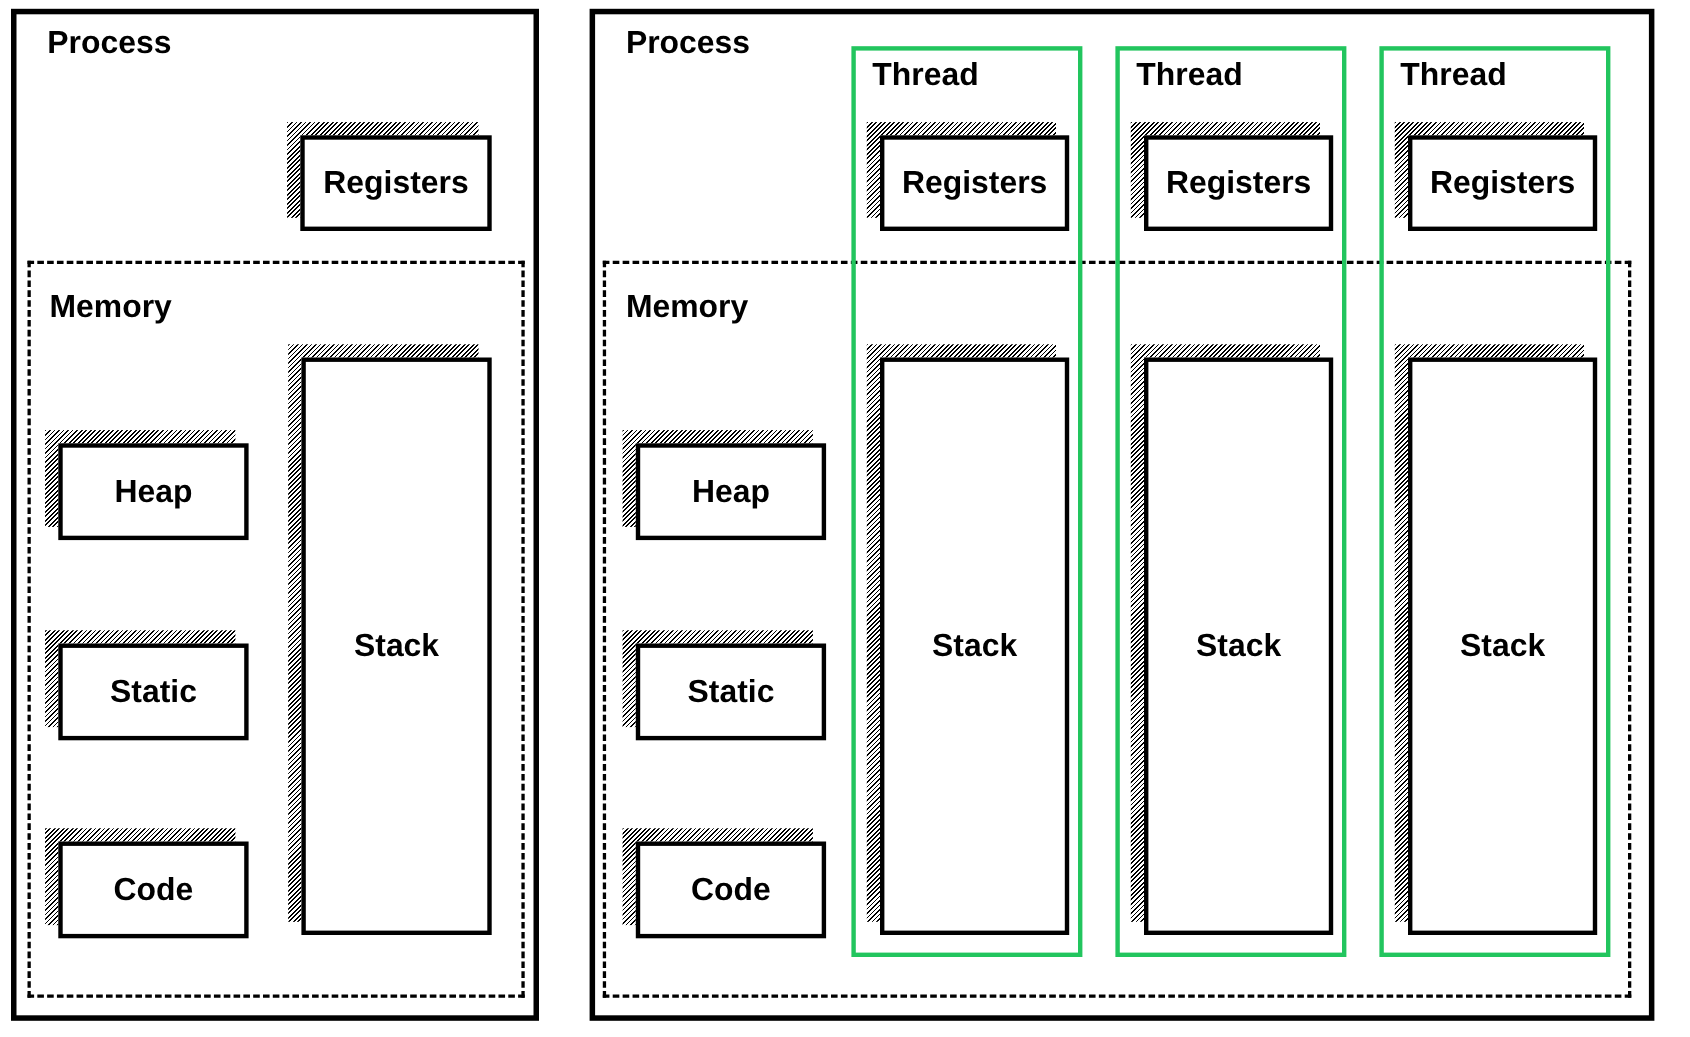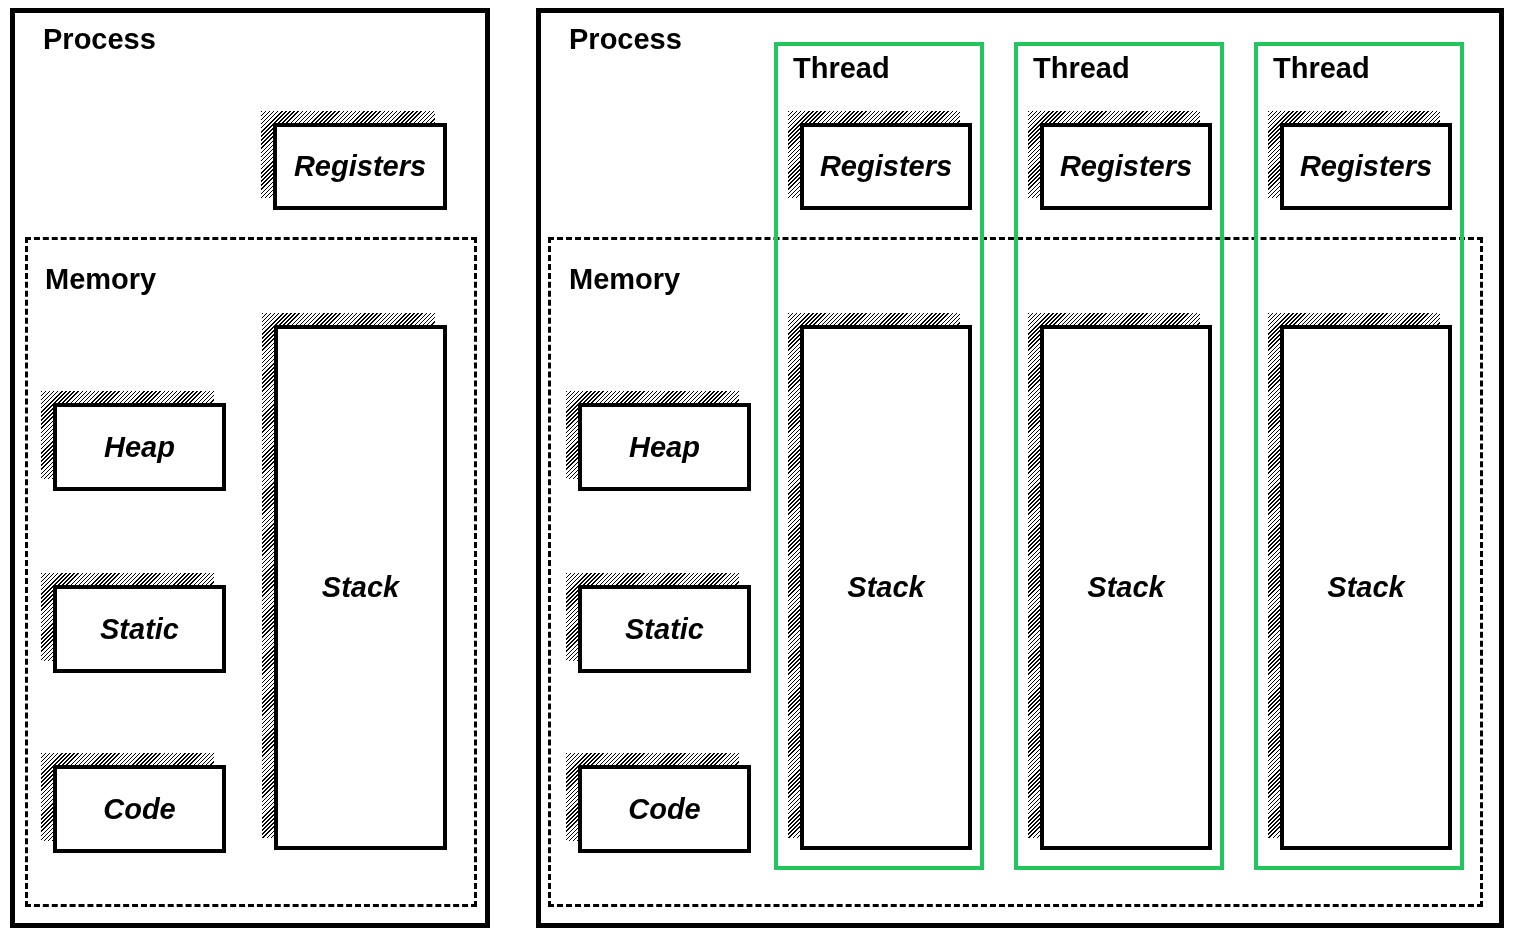--- a/index.html
+++ b/index.html
@@ -32,21 +32,21 @@
     background: transparent;
   }
   
   .threadbox {
     position: absolute;
     box-sizing: border-box;
     border: 4px solid #22c55e;
     background: transparent;
   }
   
-  .sbox { position: absolute; font-style: italic; }
+  .sbox { position: absolute; }
   .sbox .hatch {
     position: absolute;
     left: -12px;
     top: -12px;
     width: 100%;
     height: 100%;
     background: repeating-linear-gradient(135deg, #000 0 1.1px, #fff 1.1px 2.9px);
   }
   .sbox .face {
     position: absolute;

